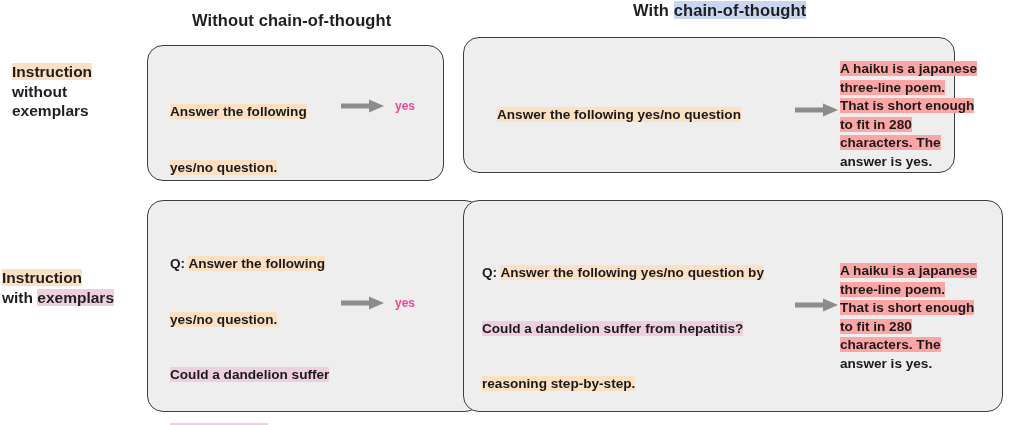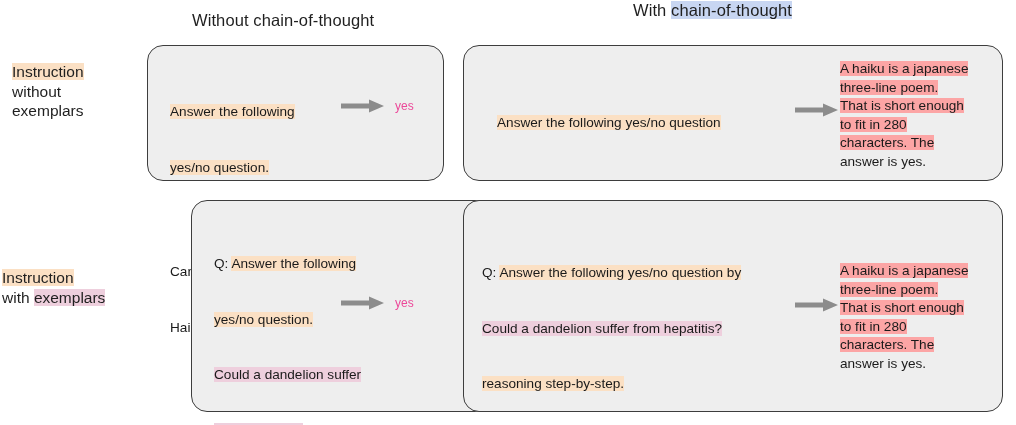--- a/index.html
+++ b/index.html
@@ -12,20 +12,21 @@
     height: 425px;
     position: relative;
     font-family: "Liberation Sans", sans-serif;
     color: #1a1a1a;
     overflow: hidden;
   }
 
   .figure {
     position: absolute;
     inset: 0;
+    font-weight: bold;
   }
 
   
   .col-title {
     position: absolute;
     font-size: 16.5px;
     line-height: 20px;
     color: #1f1f1f;
     white-space: nowrap;
     letter-spacing: 0.1px;
@@ -46,22 +47,22 @@
 
   
   .panel {
     position: absolute;
     background: #eeeeee;
     border: 1.6px solid #3d3d3d;
     border-radius: 16px;
     box-sizing: border-box;
   }
   #panel-tl { left: 147px; top: 45px;  width: 297px; height: 136px; }
-  #panel-tr { left: 463px; top: 45px;  width: 540px; height: 136px; }
-  #panel-bl { left: 147px; top: 200px; width: 334px; height: 212px; margin-left: 44px; }
+  #panel-tr { left: 463px; top: 37px;  width: 492px; height: 136px; }
+  #panel-bl { left: 147px; top: 200px; width: 334px; height: 212px; }
   #panel-br { left: 463px; top: 200px; width: 540px; height: 212px; padding-left: 13px; }
 
   
   .prompt {
     position: absolute;
     font-size: 13.6px;
     line-height: 18.5px;
     color: #1a1a1a;
     white-space: pre-wrap;
   }

